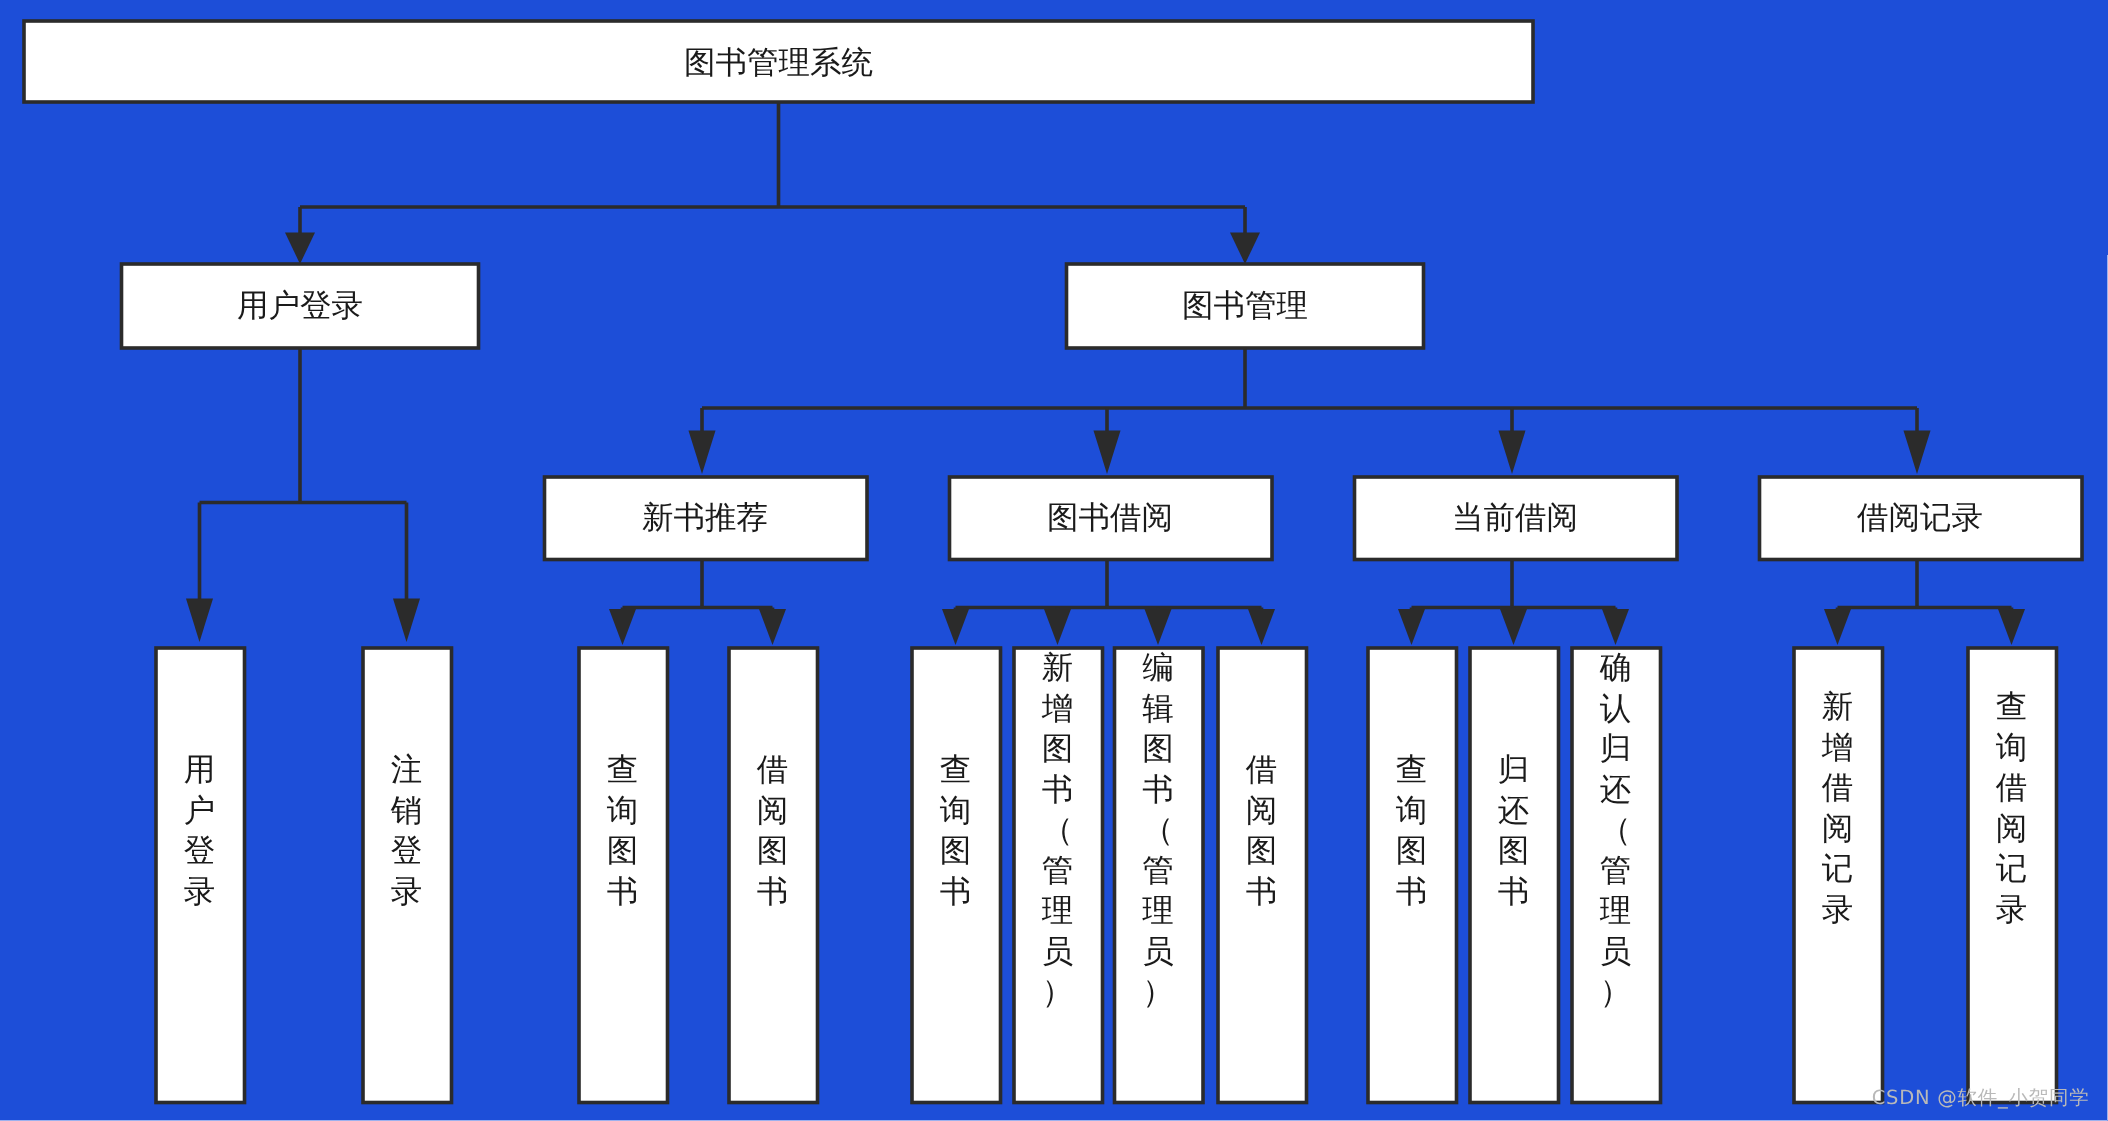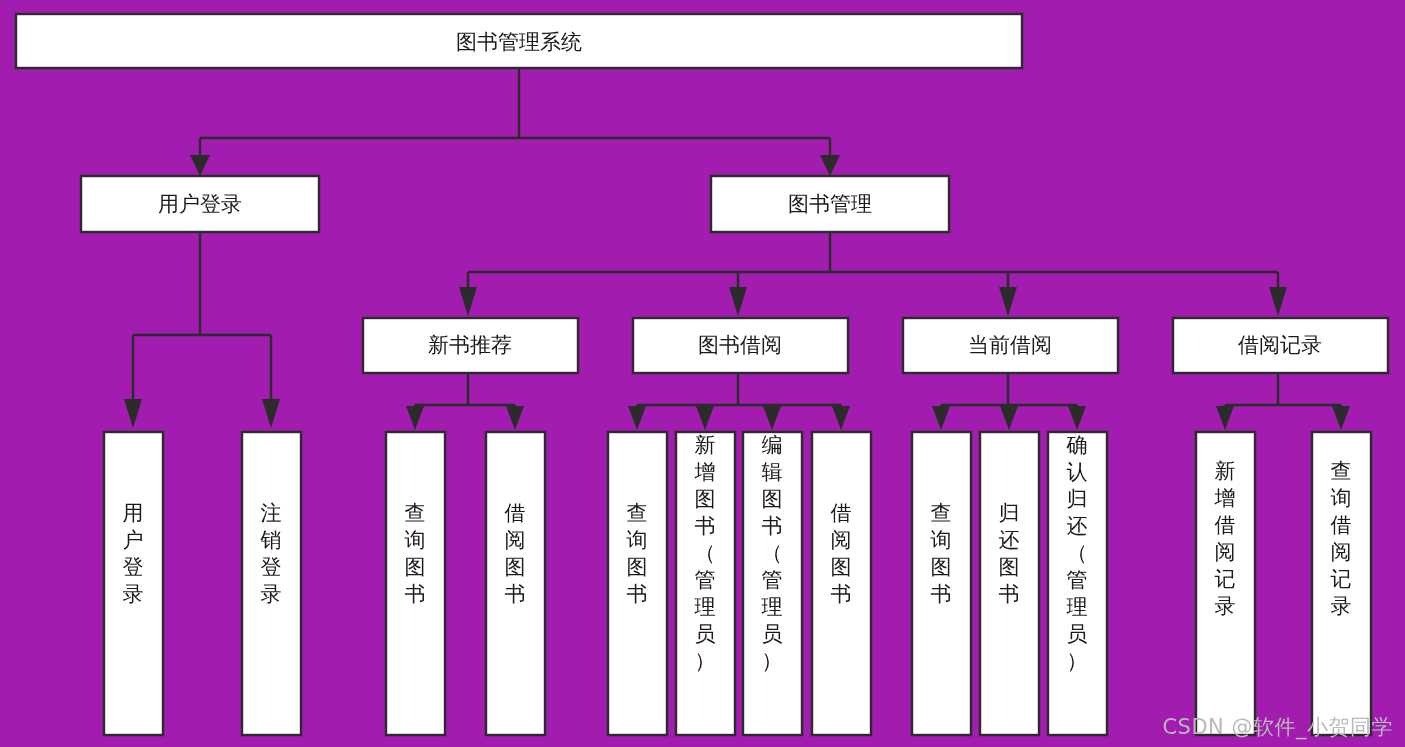--- a/index.html
+++ b/index.html
@@ -8,21 +8,21 @@
     padding: 0;
     background: #ffffff;
   }
   body {
     font-family: "DejaVu Sans", "Liberation Sans", sans-serif;
   }
   #diagram-root {
     position: relative;
     width: 1405px;
     height: 747px;
-    background: #a21caf;
+    background: #1d4ed8;
     overflow: hidden;
   }
   svg#tree-svg {
     position: absolute;
     left: 0;
     top: 0;
     width: 1405px;
     height: 747px;
     display: block;
   }
@@ -52,21 +52,21 @@
     font-family: "DejaVu Sans", "Liberation Sans", sans-serif;
     font-size: 21px;
     fill: #1a1a1a;
     text-anchor: middle;
   }
   .watermark {
     position: absolute;
     right: 12px;
     bottom: 6px;
     font-family: "DejaVu Sans", "Liberation Sans", sans-serif;
-    font-size: 21px;
+    font-size: 13px;
     color: #b9b9b9;
     letter-spacing: 0.5px;
     white-space: nowrap;
     user-select: none;
     text-align: right;
   }
 </style>
 </head>
 <body>
 

